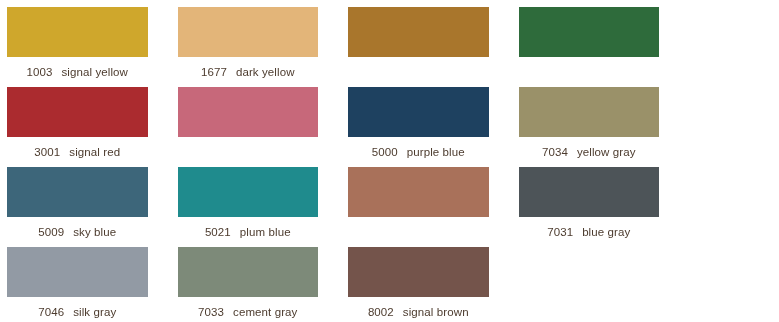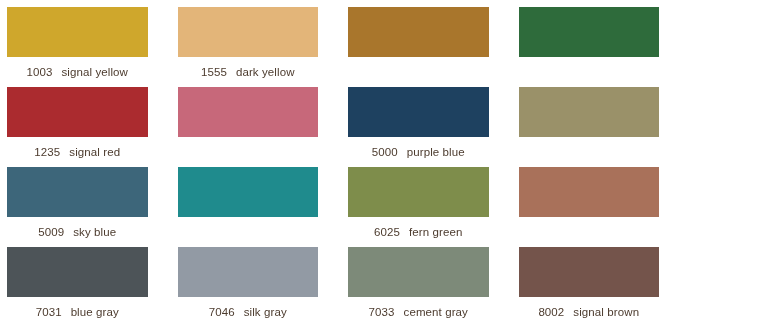--- a/index.html
+++ b/index.html
@@ -63,65 +63,66 @@
     <div class="swatch-cell">
       <div class="swatch-chip" style="background-color: rgb(207, 167, 44);"></div>
       <div class="swatch-caption">
         <span class="swatch-code">1003</span>
         <span class="swatch-name">signal yellow</span>
       </div>
     </div>
     <div class="swatch-cell">
       <div class="swatch-chip" style="background-color: rgb(227, 181, 121);"></div>
       <div class="swatch-caption">
-        <span class="swatch-code">1555</span>
+        <span class="swatch-code">1677</span>
         <span class="swatch-name">dark yellow</span>
       </div>
     </div>
     <div class="swatch-cell">
       <div class="swatch-chip" style="background-color: rgb(169, 118, 44);"></div>
     </div>
     <div class="swatch-cell">
       <div class="swatch-chip" style="background-color: rgb(46, 107, 59);"></div>
     </div>
     <div class="swatch-cell">
       <div class="swatch-chip" style="background-color: rgb(171, 43, 47);"></div>
       <div class="swatch-caption">
-        <span class="swatch-code">1235</span>
+        <span class="swatch-code">3001</span>
         <span class="swatch-name">signal red</span>
       </div>
     </div>
     <div class="swatch-cell">
       <div class="swatch-chip" style="background-color: rgb(199, 104, 122);"></div>
     </div>
     <div class="swatch-cell">
       <div class="swatch-chip" style="background-color: rgb(30, 65, 96);"></div>
       <div class="swatch-caption">
         <span class="swatch-code">5000</span>
         <span class="swatch-name">purple blue</span>
       </div>
     </div>
     <div class="swatch-cell">
       <div class="swatch-chip" style="background-color: rgb(154, 145, 105);"></div>
+      <div class="swatch-caption">
+        <span class="swatch-code">7034</span>
+        <span class="swatch-name">yellow gray</span>
+      </div>
     </div>
     <div class="swatch-cell">
       <div class="swatch-chip" style="background-color: rgb(61, 102, 122);"></div>
       <div class="swatch-caption">
         <span class="swatch-code">5009</span>
         <span class="swatch-name">sky blue</span>
       </div>
     </div>
     <div class="swatch-cell">
       <div class="swatch-chip" style="background-color: rgb(31, 139, 141);"></div>
-    </div>
-    <div class="swatch-cell">
-      <div class="swatch-chip" style="background-color: rgb(126, 141, 75);"></div>
       <div class="swatch-caption">
-        <span class="swatch-code">6025</span>
-        <span class="swatch-name">fern green</span>
+        <span class="swatch-code">5021</span>
+        <span class="swatch-name">plum blue</span>
       </div>
     </div>
     <div class="swatch-cell">
       <div class="swatch-chip" style="background-color: rgb(169, 113, 90);"></div>
     </div>
     <div class="swatch-cell">
       <div class="swatch-chip" style="background-color: rgb(77, 84, 88);"></div>
       <div class="swatch-caption">
         <span class="swatch-code">7031</span>
         <span class="swatch-name">blue gray</span>

